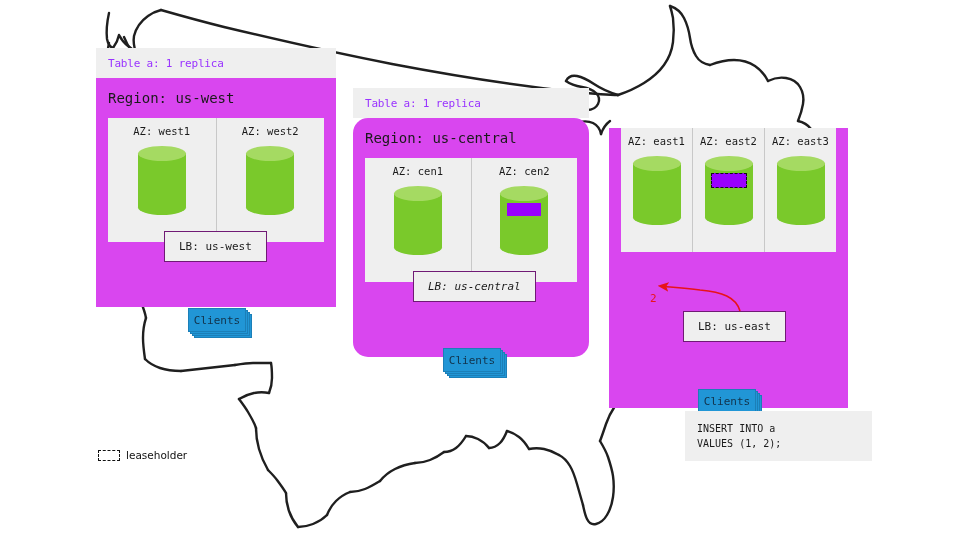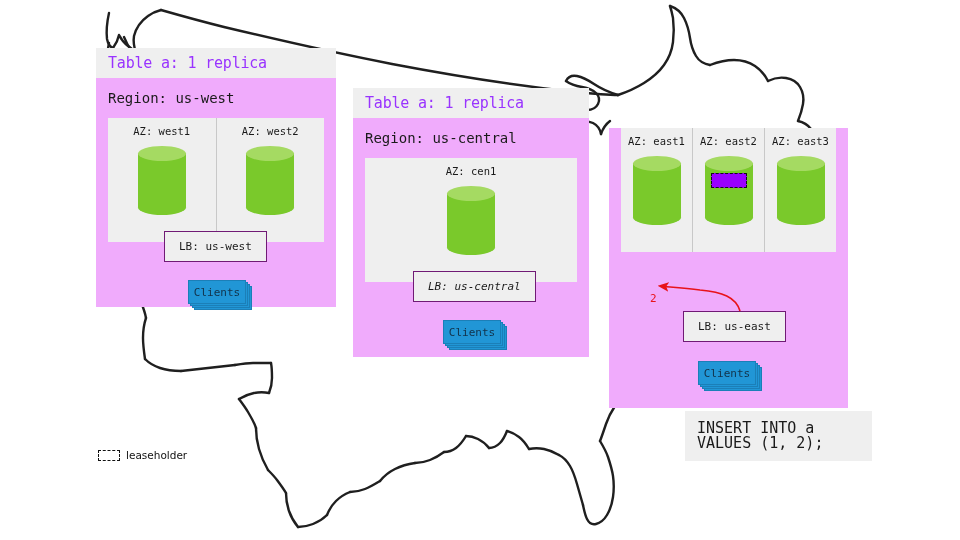--- a/index.html
+++ b/index.html
@@ -21,28 +21,28 @@
   }
 
   
   .region-panel {
     position: absolute;
     box-sizing: border-box;
   }
   .panel-header {
     background: #efefef;
     color: #9933ff;
-    font-size: 15px;
+    font-size: 11px;
     line-height: 11px;
     padding: 10px 12px 9px 12px;
     letter-spacing: -0.2px;
     white-space: nowrap;
   }
   .panel-body {
-    background: #f0abfc;
+    background: #d946ef;
     padding: 0 12px 0 12px;
   }
   .region-title {
     color: #1a1a1a;
     font-size: 14px;
     line-height: 14px;
     padding: 13px 0 13px 0;
     white-space: nowrap;
   }
   .az-row {
@@ -123,20 +123,21 @@
     text-align: center;
     z-index: 5;
   }
 
   
   .clients {
     position: absolute;
     width: 58px;
     height: 24px;
     z-index: 5;
+    margin-top: 28px;
   }
   .clients .card {
     position: absolute;
     width: 58px; height: 24px;
     background: #2196d6;
     border: 1px solid #1b7fb8;
     box-sizing: border-box;
   }
   .clients .c3 { left: 6px; top: 6px; }
   .clients .c2 { left: 4px; top: 4px; }
@@ -147,21 +148,21 @@
     color: #12324a;
     font-size: 11px;
     line-height: 11px;
   }
 
   
   .sql-box {
     position: absolute;
     background: #efefef;
     color: #1a1a1a;
-    font-size: 15px;
+    font-size: 10px;
     line-height: 15px;
     padding: 10px 12px;
     white-space: pre;
     z-index: 6;
   }
 
   
   .legend {
     position: absolute;
     display: flex;
@@ -337,29 +338,38 @@
     <div class="clients" style="left:92px; top:232px;">
       <div class="card c3"></div>
       <div class="card c2"></div>
       <div class="card c1"></div>
       <div class="card c0">Clients</div>
     </div>
   </div>
 
   <div class="region-panel" style="left:353px; top:88px; width:236px;">
     <div class="panel-header">Table a: 1 replica</div>
-    <div class="panel-body" style="height:239px;">
+    <div class="panel-body" style="height:239px;border-radius:15px;">
       <div class="region-title">Region: us-central</div>
       <div class="az-row">
         <div class="az-cell">
           <div class="az-label">AZ: cen1</div>
           <div class="cyl">
             <div class="bottom"></div>
             <div class="body"></div>
             <div class="top"></div>
+          </div>
+        </div>
+        <div class="az-cell">
+          <div class="az-label">AZ: cen2</div>
+          <div class="cyl">
+            <div class="bottom"></div>
+            <div class="body"></div>
+            <div class="top"></div>
+            <div class="replica"></div>
           </div>
         </div>
       </div>
     </div>
     <div class="lb-box" style="left:60px; top:183px;font-style:italic;">LB: us-central</div>
     <div class="clients" style="left:90px; top:232px;">
       <div class="card c3"></div>
       <div class="card c2"></div>
       <div class="card c1"></div>
       <div class="card c0">Clients</div>

